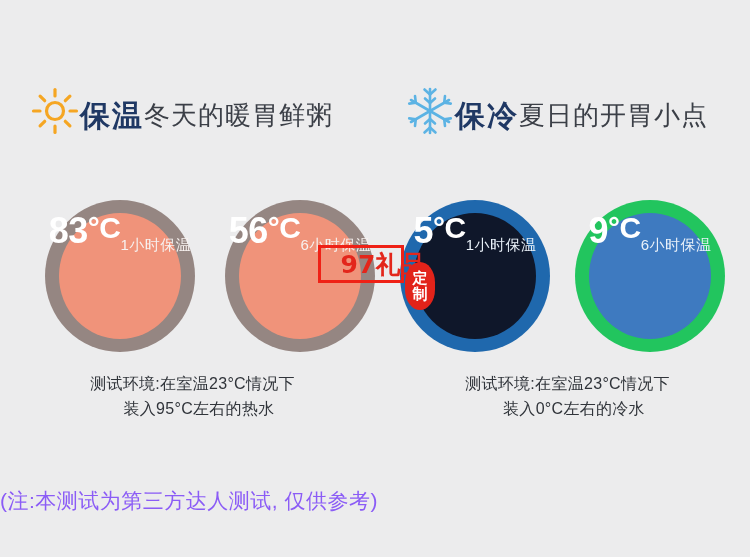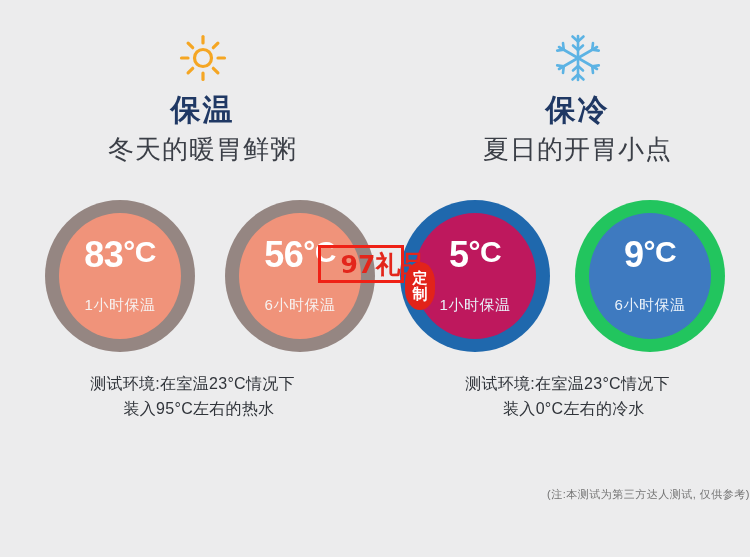--- a/index.html
+++ b/index.html
@@ -28,21 +28,21 @@
     position: absolute;
     top: 0;
     left: 0;
     width: 750px;
     height: 190px;
     display: flex;
   }
   .header-col {
     flex: 1 1 50%;
     display: flex;
-    flex-direction: column;
+    flex-direction: row;
     align-items: center;
     justify-content: flex-start;
     padding-top: 32px;
     box-sizing: border-box;
     padding-left: 30px;
   }
   .header-icon {
     height: 52px;
     display: flex;
     align-items: center;
@@ -82,22 +82,21 @@
     display: flex;
     flex-direction: column;
     align-items: center;
     justify-content: center;
   }
   .circle .inner {
     width: 122px;
     height: 126px;
     border-radius: 50%;
     display: flex;
-    flex-direction: column;
-    align-items: center;
+    align-items: flex-start;
     justify-content: center;
     box-sizing: border-box;
   }
   .temp {
     font-size: 36px;
     font-weight: bold;
     color: #ffffff;
     line-height: 1;
     letter-spacing: -0.5px;
     white-space: nowrap;
@@ -138,23 +137,23 @@
     letter-spacing: 0.3px;
   }
   .caption-col .l1 { display: block; padding-left: 10px; }
   .caption-col .l2 { display: block; padding-left: 23px; }
 
   .footnote {
     position: absolute;
     top: 487px;
     left: 0;
     width: 750px;
-    text-align: right;
-    font-size: 11px;
-    color: #737373;
+    text-align: left;
+    font-size: 21px;
+    color: #8b5cf6;
     letter-spacing: 0.5px;
   }
 
   
   .wm-box {
     position: absolute;
     left: 318px;
     top: 245px;
     width: 86px;
     height: 38px;
@@ -269,21 +268,21 @@
     <div class="circle hot c1" style="background:#958682;">
       <div class="inner" style="background:#f0937a;">
         <div class="temp">
           <span>56</span><span class="deg">°C</span>
         </div>
         <div class="dur">6小时保温</div>
       </div>
     </div>
 
     <div class="circle cold c2" style="background:#1f68ad;">
-      <div class="inner" style="background:#be185d;">
+      <div class="inner" style="background:#0f172a;">
         <div class="temp">
           <span>5</span><span class="deg">°C</span>
         </div>
         <div class="dur">1小时保温</div>
       </div>
     </div>
 
     <div class="circle cold c3" style="background:#22c55e;">
       <div class="inner" style="background:#3e7ac0;">
         <div class="temp">

